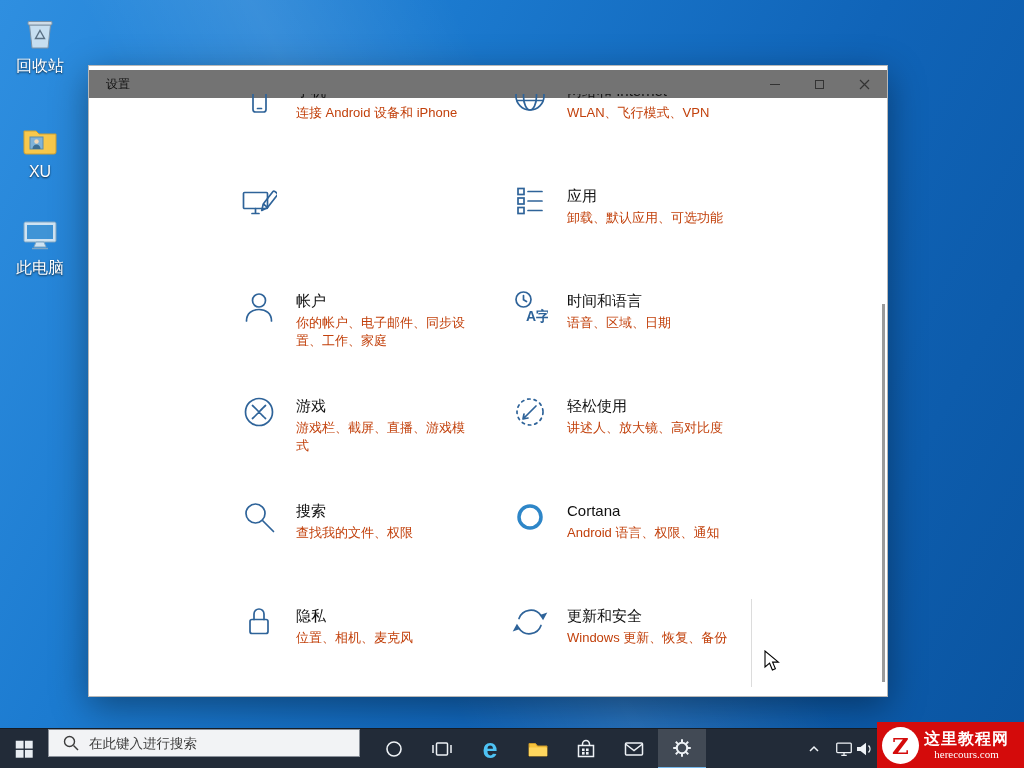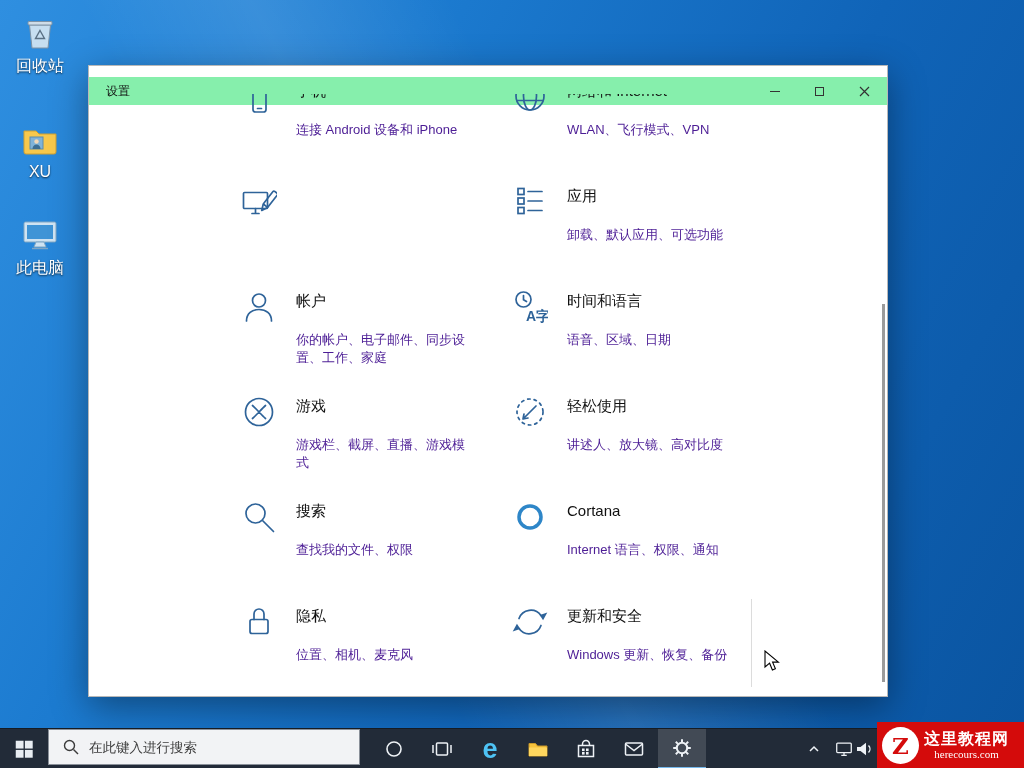--- a/index.html
+++ b/index.html
@@ -18,47 +18,47 @@
   .desk-icon { position:absolute; width:64px; text-align:center; cursor:default; }
   .desk-icon .dicon { display:block; width:40px; height:40px; margin:0 auto; }
   .desk-icon .dlabel { display:block; margin-top:3px; font-size:16px; color:#fff; text-shadow:0 1px 2px rgba(0,0,0,.75); }
 
   
   .window {
     position:absolute; left:88px; top:65px; width:800px; height:632px;
     background:#fff; border:1px solid rgba(0,0,0,.28);
     box-shadow:0 10px 34px rgba(0,0,0,.38);
   }
-  .titlebar { position:absolute; left:0; top:11px; right:0; height:28px; background:#86efac; display:flex; align-items:center; }
+  .titlebar { position:absolute; left:0; top:4px; right:0; height:28px; background:#737373; display:flex; align-items:center; }
   .win-title { font-size:12px; color:#111; margin-left:17px; }
   .win-controls { position:absolute; right:0; top:0; height:28px; display:flex; }
   .win-btn { width:45px; height:28px; display:flex; align-items:center; justify-content:center; }
   .min-glyph { width:10px; height:1px; background:#333; display:block; }
   .max-glyph { width:9px; height:9px; border:1px solid #333; display:block; }
 
   .content { position:absolute; left:0; right:0; top:28px; bottom:0; overflow:hidden; }
 
   .cat-grid {
     position:absolute; left:152px; top:-15px; width:600px;
     display:grid; grid-template-columns:271px 300px; grid-auto-rows:105px;
   }
   .cat { display:flex; align-items:flex-start; cursor:pointer; }
   .cat-icon { width:36px; height:36px; flex:none; }
   .cat-text { display:block; margin-left:19px; margin-top:2px; width:178px; }
   .cat-title { display:block; font-size:15px; line-height:20px; color:#111; }
-  .cat-sub { display:block; font-size:13px; line-height:18px; color:#4c1d95; margin-top:20px; }
+  .cat-sub { display:block; font-size:13px; line-height:18px; color:#c2410c; margin-top:3px; }
 
   .scroll-thumb { position:absolute; right:2px; top:210px; width:3px; height:378px; background:#9b9b9b; }
   .divider-line { position:absolute; left:662px; top:505px; width:1px; height:88px; background:#dcdcdc; }
 
   
   .taskbar { position:absolute; left:0; bottom:0; width:1024px; height:40px; background:#222b38; border-top:1px solid rgba(0,0,0,.35); z-index:20; }
   .tb-btn { position:absolute; top:0; width:48px; height:40px; display:flex; align-items:center; justify-content:center; }
   .tb-btn.active { background:rgba(255,255,255,.15); border-bottom:2px solid #76b9ed; }
-  .tb-search { position:absolute; left:48px; top:0; width:312px; height:36px; background:#f2f3f5; border:1px solid #8a9099; display:flex; align-items:center; }
+  .tb-search { position:absolute; left:48px; top:0; width:312px; height:28px; background:#f2f3f5; border:1px solid #8a9099; display:flex; align-items:center; }
   .tb-search svg { margin-left:14px; flex:none; }
   .tb-search input { border:0; outline:0; background:transparent; font-size:13.5px; margin-left:10px; width:250px; color:#202020; font-family:inherit; }
   .tb-search input::placeholder { color:#3c3c3c; opacity:1; }
   .edge-e { font-size:27px; font-weight:bold; color:#4ec3f5; line-height:1; }
   .tray-btn { position:absolute; top:0; width:24px; height:40px; display:flex; align-items:center; justify-content:center; }
 
   
   .watermark { position:absolute; right:0; bottom:0; width:147px; height:46px; background:#d40b0b; z-index:30; display:flex; align-items:center; padding-left:5px; }
   .wm-logo { width:37px; height:37px; border-radius:50%; background:#fff; flex:none; display:flex; align-items:center; justify-content:center; }
   .wm-z { color:#d40b0b; font-size:23px; font-weight:bold; font-family:"DejaVu Serif","Liberation Serif",serif; }
@@ -254,21 +254,21 @@
       </div>
 
       <div class="cat">
         <span class="cat-icon">
           <svg width="36" height="36" viewBox="0 0 36 36" fill="none">
             <circle cx="18" cy="18" r="11" stroke="#2e86c8" stroke-width="3.5"></circle>
           </svg>
         </span>
         <span class="cat-text">
             <span class="cat-title">Cortana</span>
-            <span class="cat-sub">Internet 语言、权限、通知</span>
+            <span class="cat-sub">Android 语言、权限、通知</span>
           </span>
       </div>
 
       <div class="cat">
         <span class="cat-icon">
           <svg width="36" height="36" viewBox="0 0 36 36" fill="none" stroke="#2e6399" stroke-width="1.7" stroke-linecap="round" stroke-linejoin="round">
             <rect x="9" y="15.5" width="18" height="14" rx="2"></rect>
             <path d="M13 15.5 V10 a5 5 0 0 1 10 0 v5.5"></path>
           </svg>
         </span>

